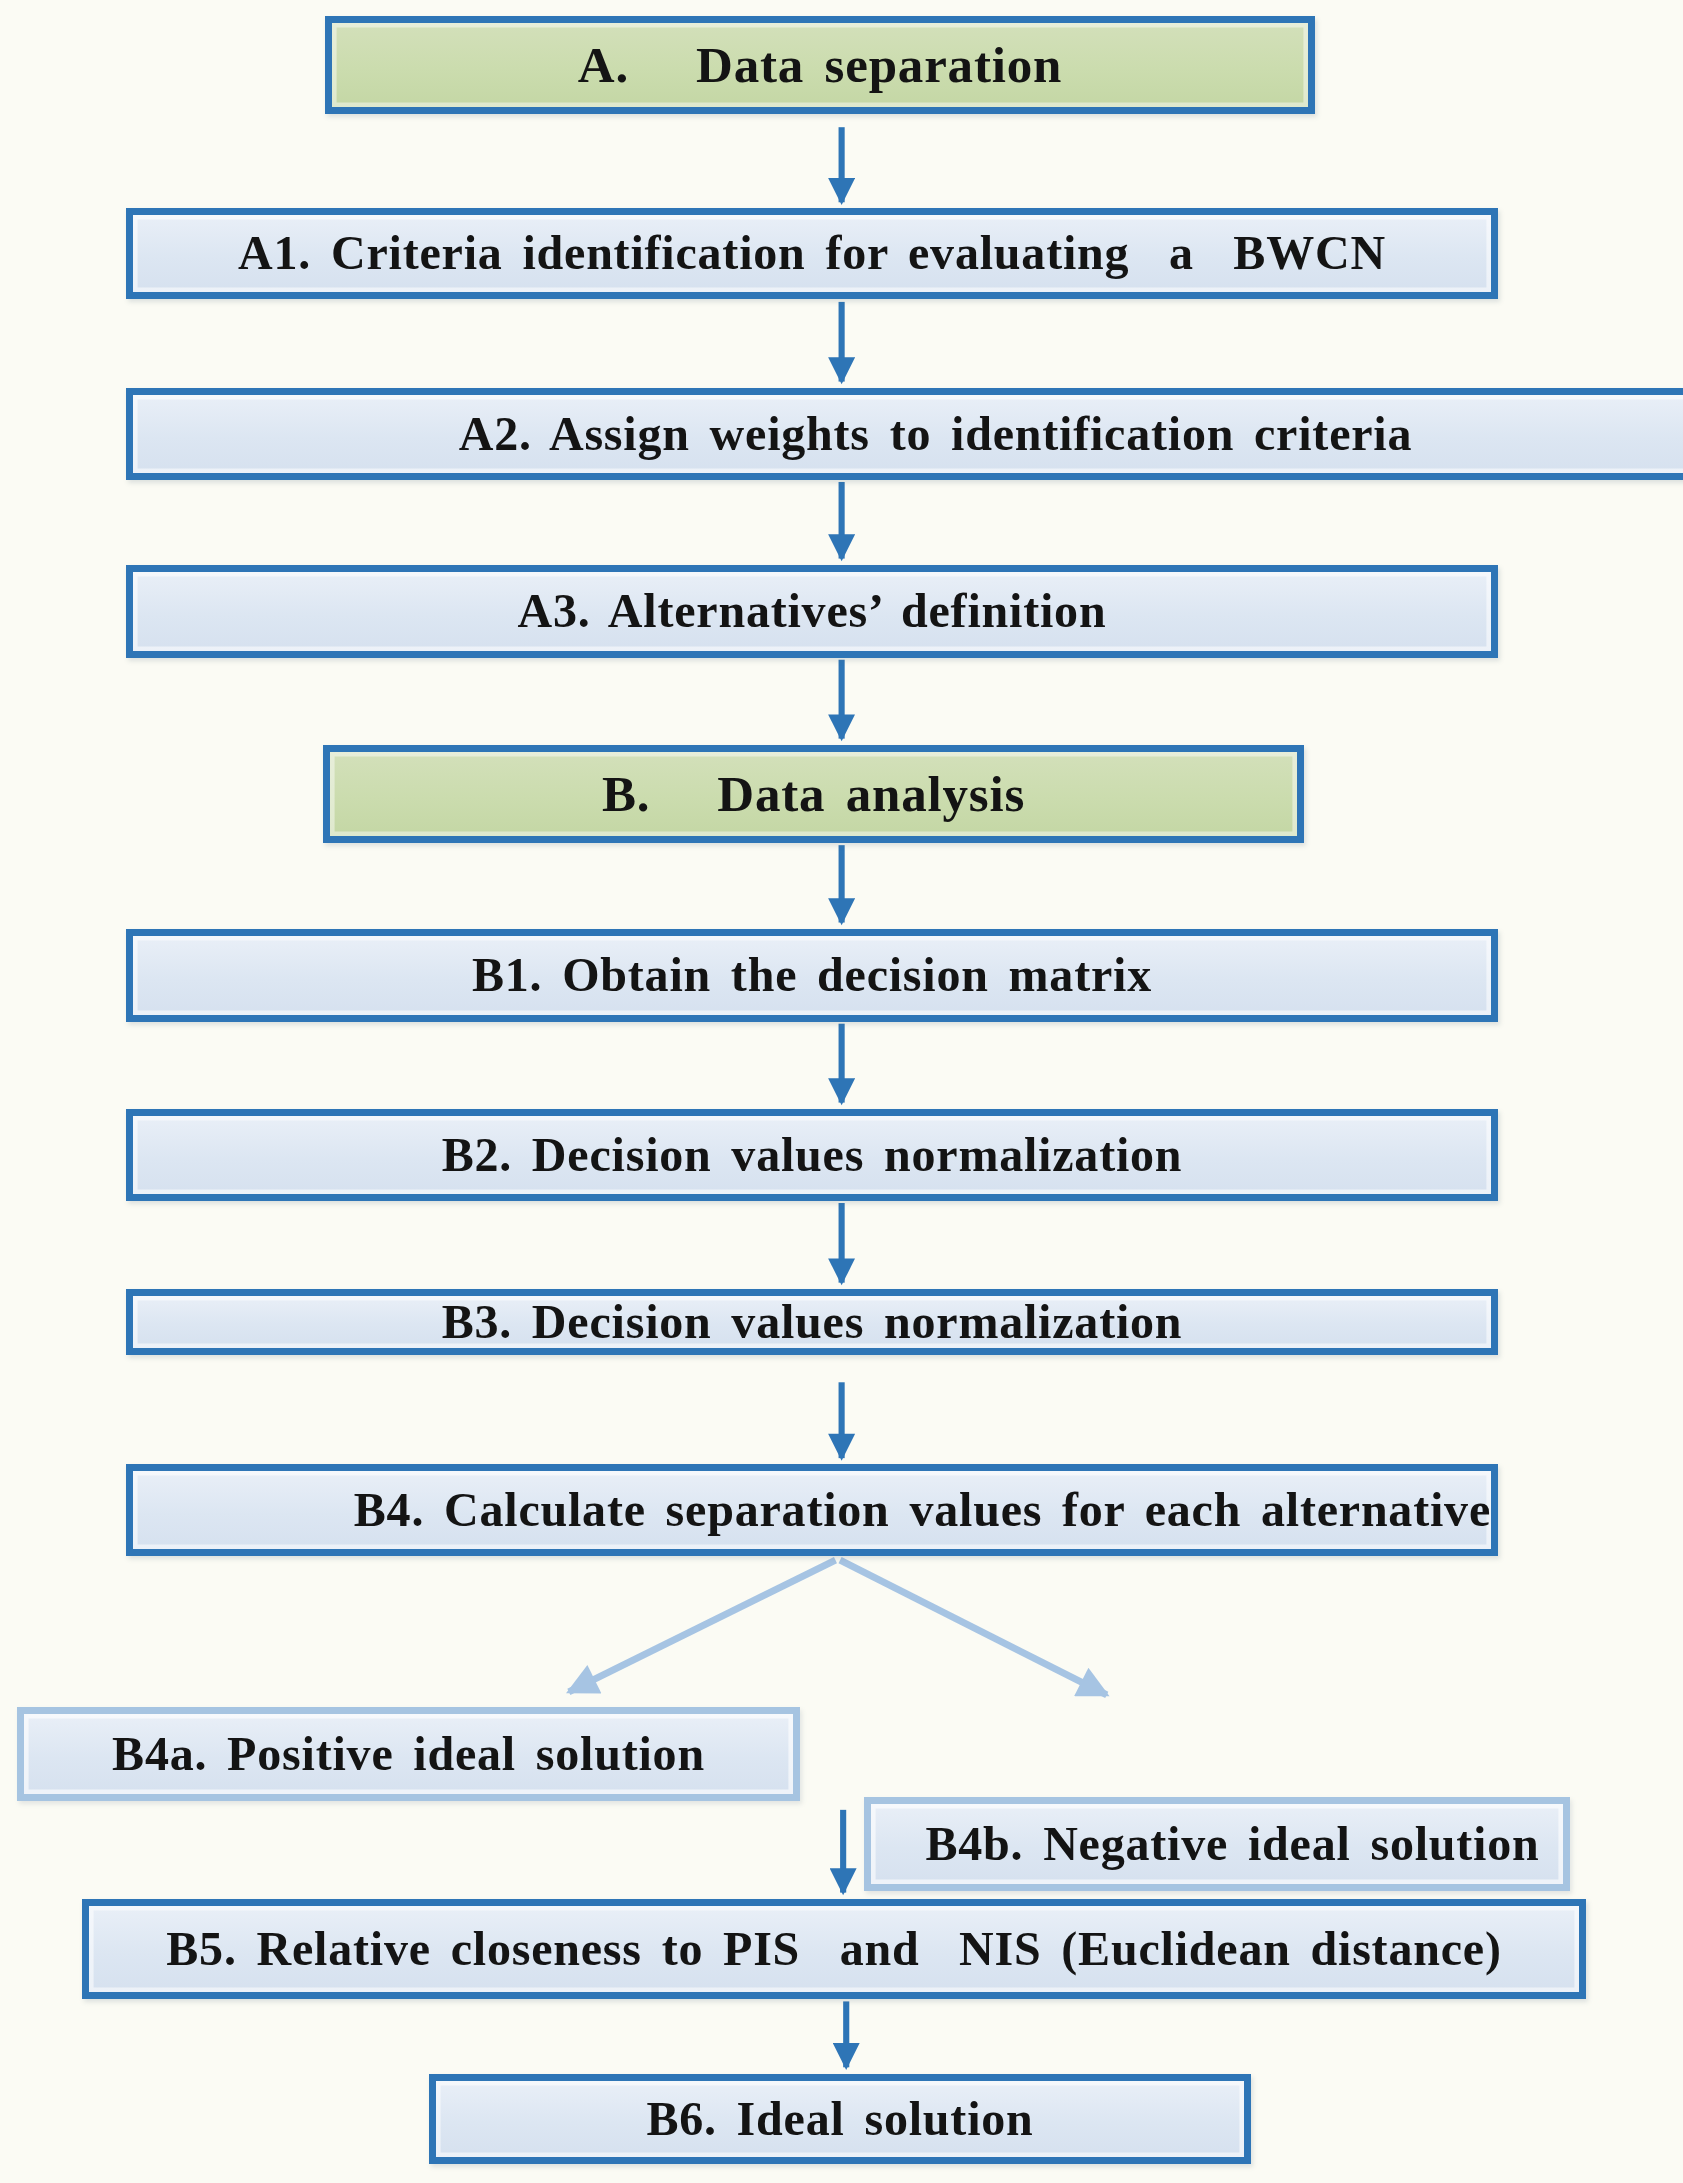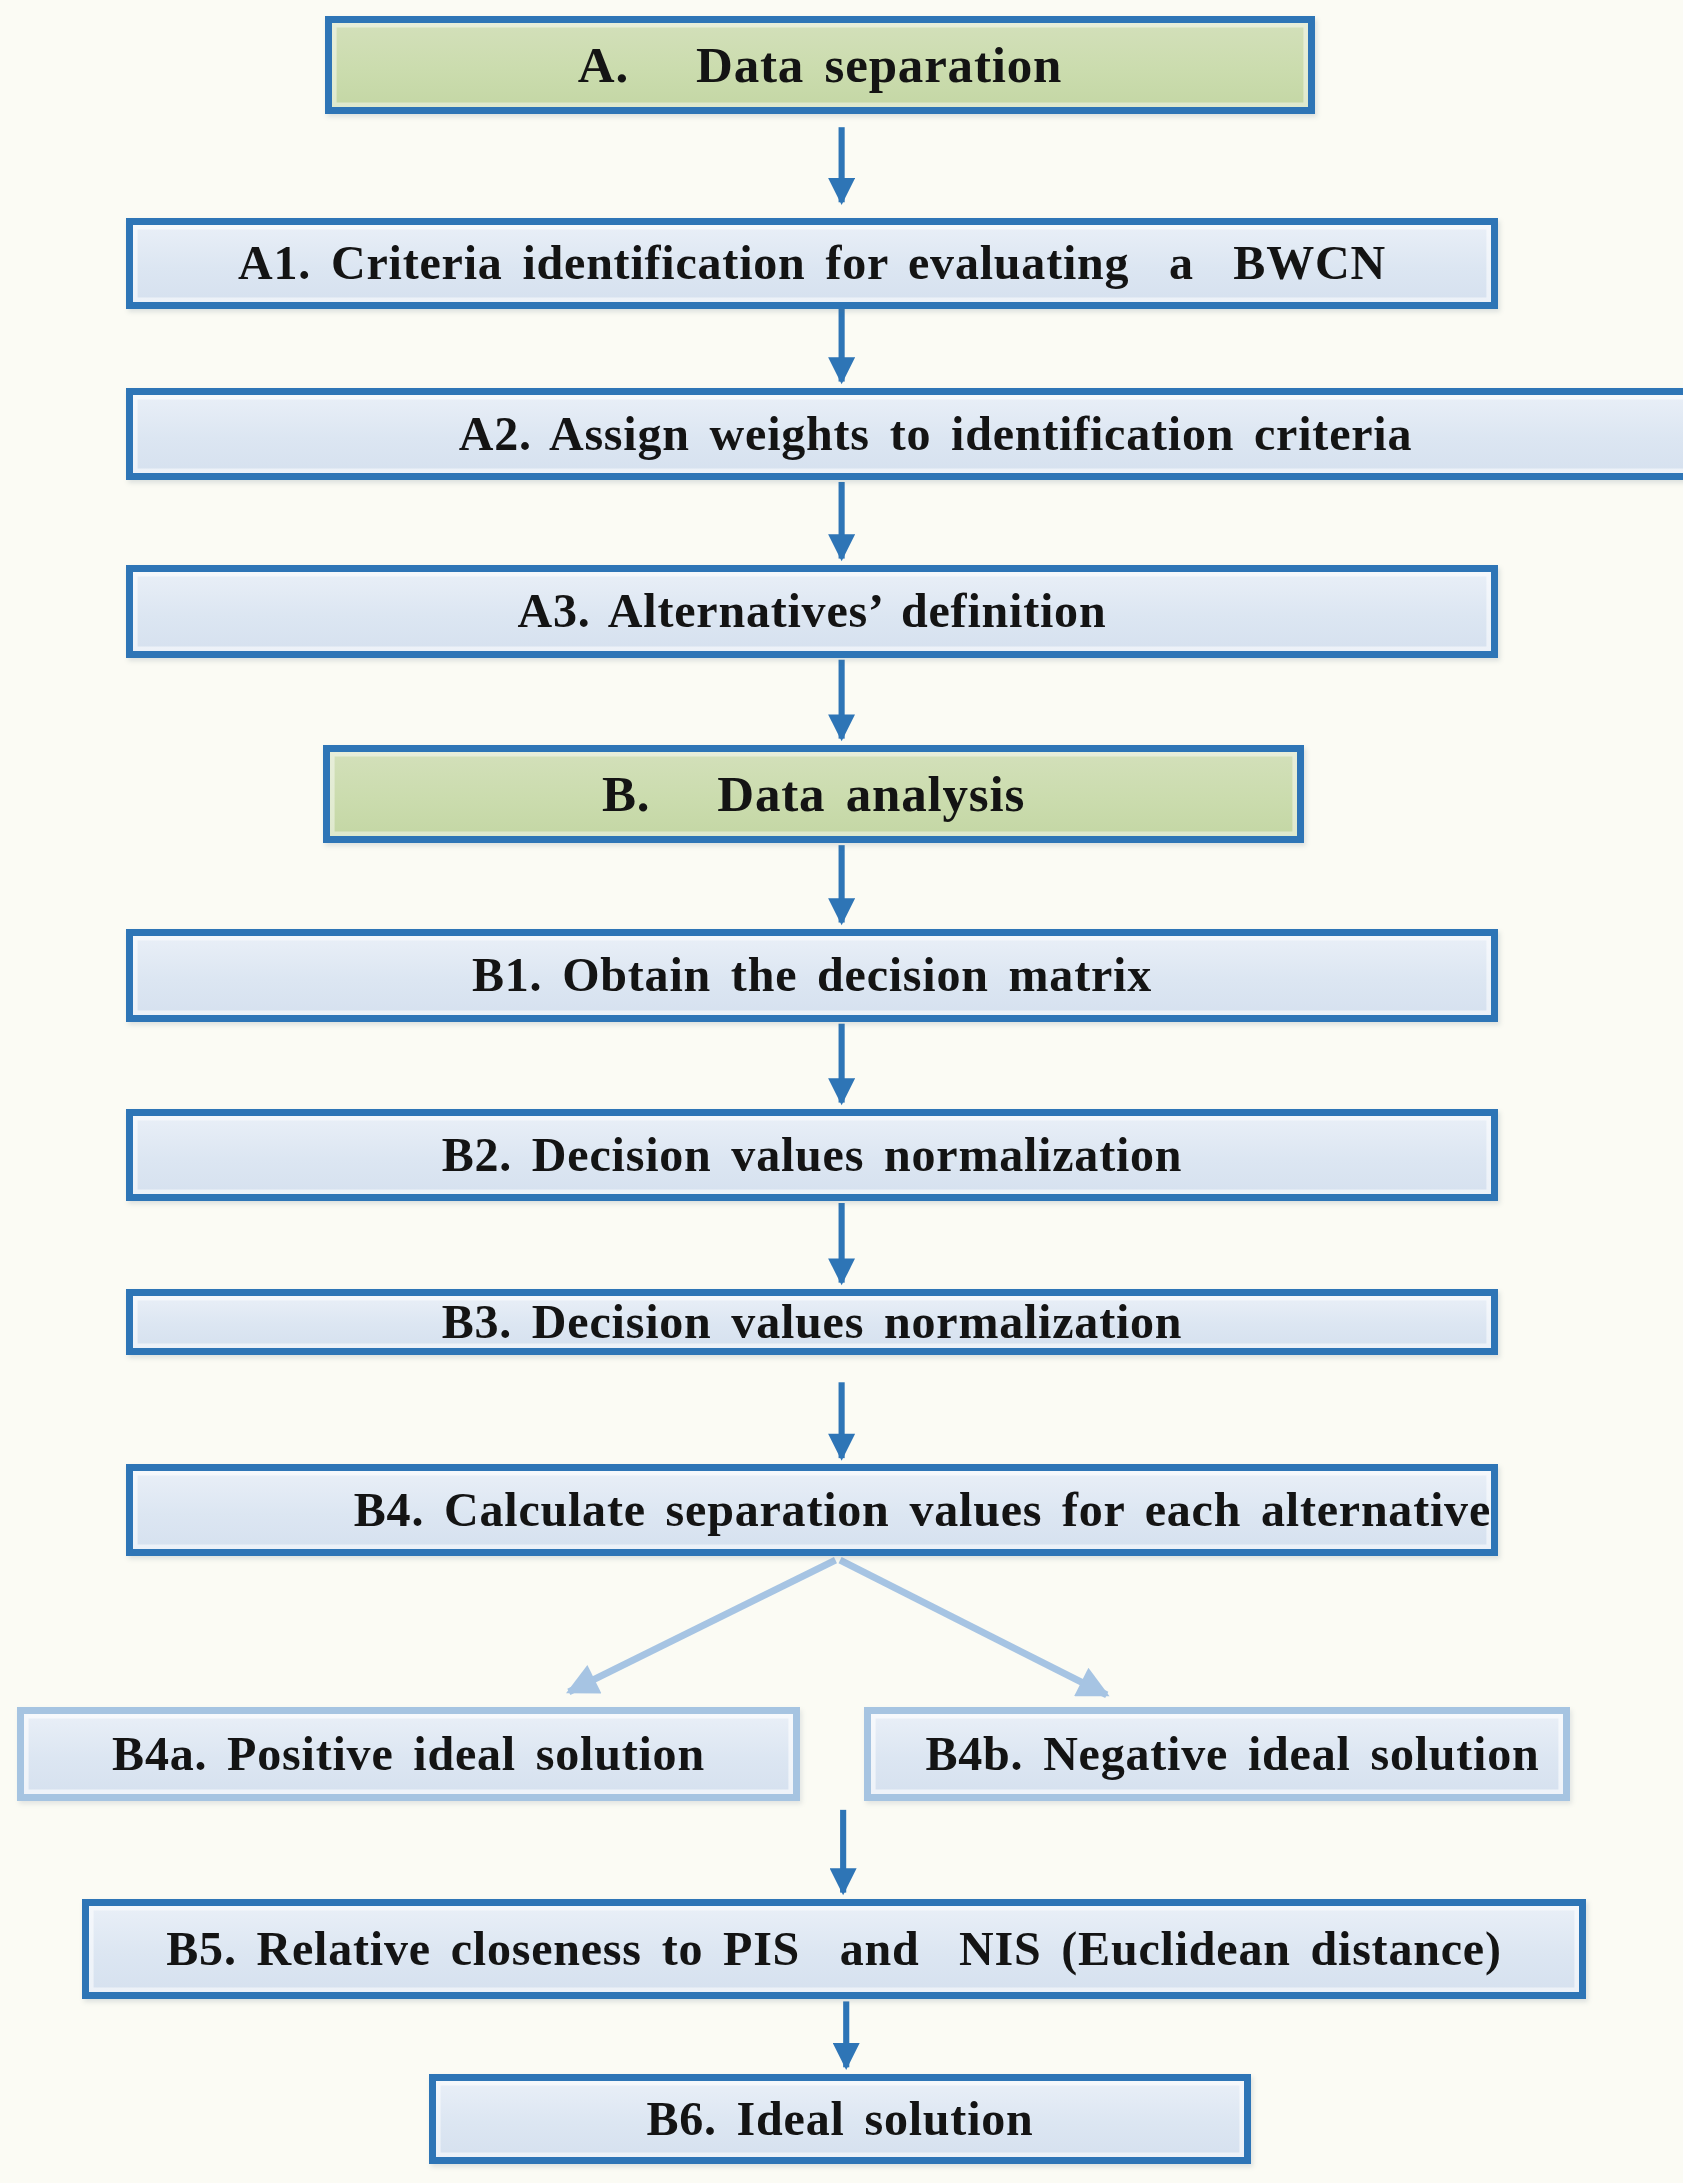--- a/index.html
+++ b/index.html
@@ -42,30 +42,30 @@
     font-size: 51px;
     box-shadow: inset 0 0 0 4.6px rgba(255,255,255,0.45), 2.3px 3.1px 4.6px rgba(90,110,130,0.18);
   }
   .node.light-border {
     border-color: var(--c-border-light, #a6c4e1);
     box-shadow: inset 0 0 0 4.6px rgba(255,255,255,0.6), 2.3px 3.1px 4.6px rgba(90,110,130,0.15);
   }
   .header .prefix { margin-right: 67px; }
 
   #node-a   { left: 325px;  top: 16px;   width: 990px; height: 98px; }
-  #node-a1  { left: 126px;  top: 208px;  width: 1372px; height: 91px; margin-top: 10px; }
+  #node-a1  { left: 126px;  top: 208px;  width: 1372px; height: 91px; }
   #node-a2  { left: 126px;  top: 388px;  width: 1619px; height: 92px; }
   #node-a3  { left: 126px;  top: 565px;  width: 1372px; height: 93px; }
   #node-b   { left: 323px;  top: 745px;  width: 981px; height: 98px; }
   #node-b1  { left: 126px;  top: 929px; width: 1372px; height: 93px; }
   #node-b2  { left: 126px;  top: 1109px; width: 1372px; height: 92px; }
   #node-b3  { left: 126px;  top: 1289px; width: 1372px; height: 66px; }
   #node-b4  { left: 126px;  top: 1464px; width: 1372px; height: 92px; justify-content: flex-end; }
   #node-b4a { left: 17px;   top: 1707px; width: 783px; height: 94px; }
-  #node-b4b { left: 864px; top: 1707px; width: 706px; height: 94px; padding-left: 31px; }
+  #node-b4b { left: 864px; top: 1797px; width: 706px; height: 94px; padding-left: 31px; }
   #node-b5  { left: 82px;  top: 1899px; width: 1504px; height: 100px; }
   #node-b6  { left: 429px;  top: 2074px; width: 822px; height: 90px; text-align: right; }
 </style>
 </head>
 <body>
 
 <div class="canvas">
 
   <svg class="arrow-layer" viewBox="0 0 2197 2849" xmlns="http://www.w3.org/2000/svg">
     <defs>

